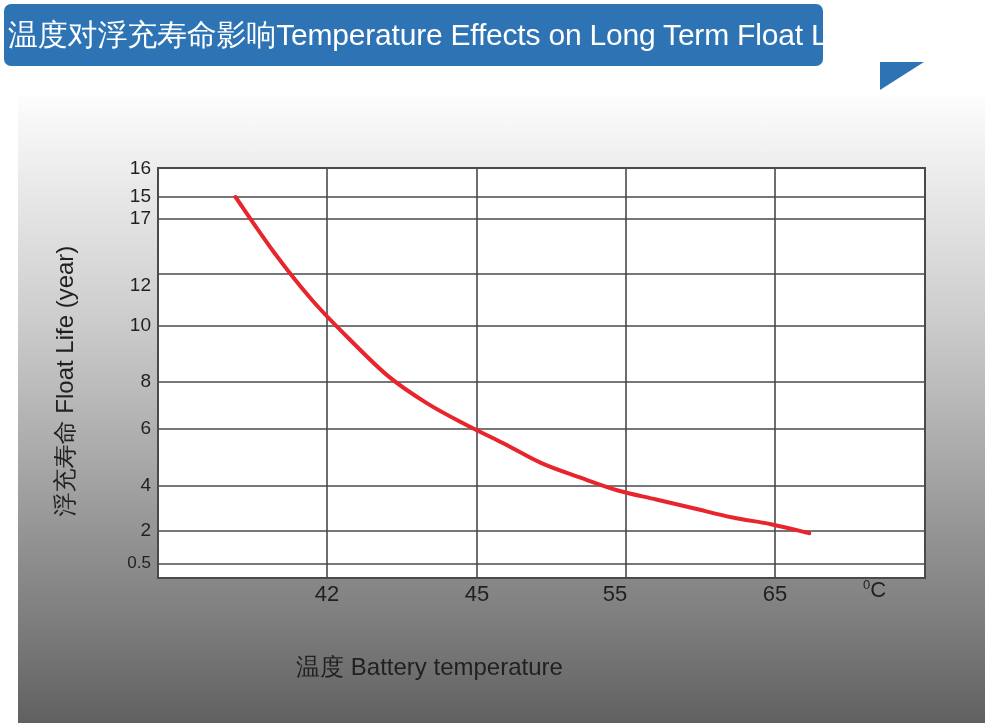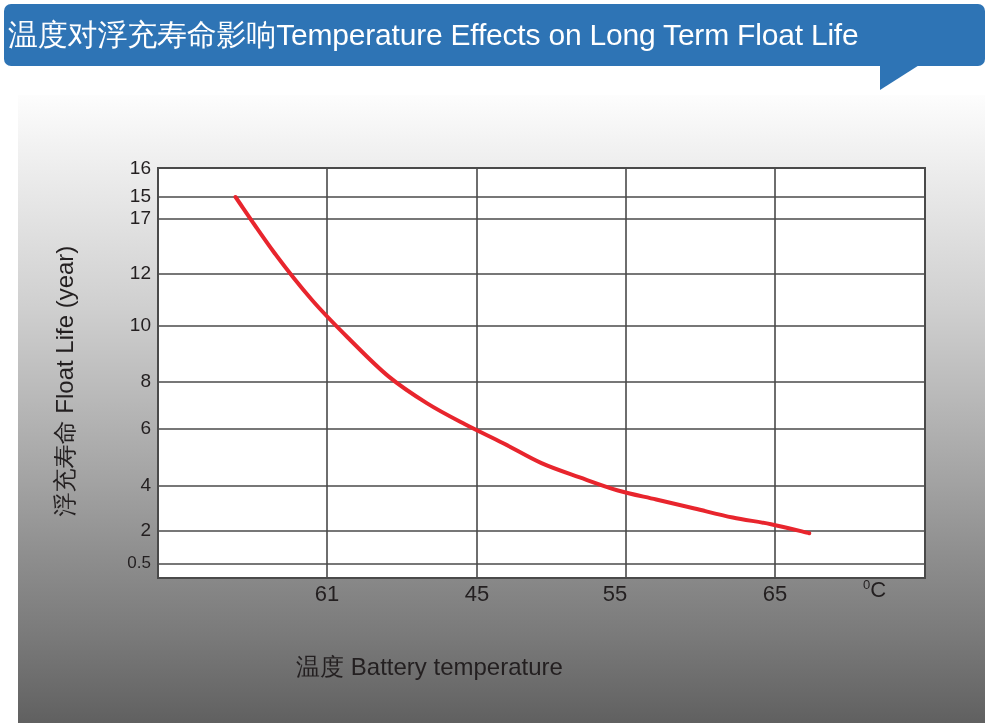--- a/index.html
+++ b/index.html
@@ -13,21 +13,21 @@
     font-family: "Liberation Sans", sans-serif;
     overflow: hidden;
     position: relative;
   }
 
   
   #title-banner {
     position: absolute;
     left: 4px;
     top: 4px;
-    width: 981px;
+    width: 819px;
     height: 62px;
     background: #2e74b5;
     border-radius: 7px;
     box-sizing: border-box;
     display: flex;
     align-items: center;
     overflow: visible;
   }
   #title-text {
     color: #ffffff;
@@ -163,21 +163,21 @@
 <div id="banner-tail"></div>
 
 <div id="chart-panel">
 
   <div id="y-axis-title">浮充寿命  Float Life (year)</div>
 
   <div id="y-ticks">
     <span class="y-tick" style="top:-9px;">16</span>
     <span class="y-tick" style="top:19px;">15</span>
     <span class="y-tick" style="top:41px;">17</span>
-    <span class="y-tick" style="top:96px;margin-left:44px;">12</span>
+    <span class="y-tick" style="top:108px;margin-left:44px;">12</span>
     <span class="y-tick" style="top:148px;">10</span>
     <span class="y-tick" style="top:204px;">8</span>
     <span class="y-tick" style="top:251px;">6</span>
     <span class="y-tick" style="top:308px;">4</span>
     <span class="y-tick" style="top:353px;">2</span>
     <span class="y-tick" style="top:386px; font-size:17px;">0.5</span>
   </div>
 
   <div id="plot-area">
     <svg id="plot-svg" width="765" height="408" viewBox="0 0 765 408">
@@ -199,21 +199,21 @@
         <line x1="318" y1="0" x2="318" y2="408"></line>
         <line x1="467" y1="0" x2="467" y2="408"></line>
         <line x1="616" y1="0" x2="616" y2="408"></line>
       </g>
 
       <path id="data-curve" fill="none" stroke="#e8252d" stroke-width="4" stroke-linecap="round" stroke-linejoin="round" d="M 76.50 28.00 C 82.88 37.17, 102.00 65.83, 114.75 83.00 C 127.50 100.17, 140.25 116.33, 153.00 131.00 C 165.75 145.67, 178.50 158.27, 191.25 171.00 C 204.00 183.73, 216.75 196.88, 229.50 207.40 C 242.25 217.93, 255.00 226.17, 267.75 234.15 C 280.50 242.13, 293.25 248.62, 306.00 255.30 C 318.75 261.98, 331.50 267.77, 344.25 274.25 C 357.00 280.73, 369.75 288.50, 382.50 294.20 C 395.25 299.90, 408.00 303.90, 420.75 308.45 C 433.50 313.00, 446.25 317.82, 459.00 321.50 C 471.75 325.18, 484.50 327.50, 497.25 330.50 C 510.00 333.50, 522.75 336.50, 535.50 339.50 C 548.25 342.50, 561.00 345.88, 573.75 348.50 C 586.50 351.13, 599.25 352.63, 612.00 355.25 C 624.75 357.87, 643.88 362.71, 650.25 364.20"></path>
     </svg>
   </div>
 
   <div id="x-ticks">
-    <span class="x-tick" style="left:168px;">61</span>
+    <span class="x-tick" style="left:168px;">42</span>
     <span class="x-tick" style="left:318px;">45</span>
     <span class="x-tick" style="left:456px;">55</span>
     <span class="x-tick" style="left:616px;">65</span>
   </div>
 
   <div id="unit-label">
     <sup>0</sup><span>C</span>
   </div>
 
   <div id="x-axis-title">温度  Battery temperature</div>

